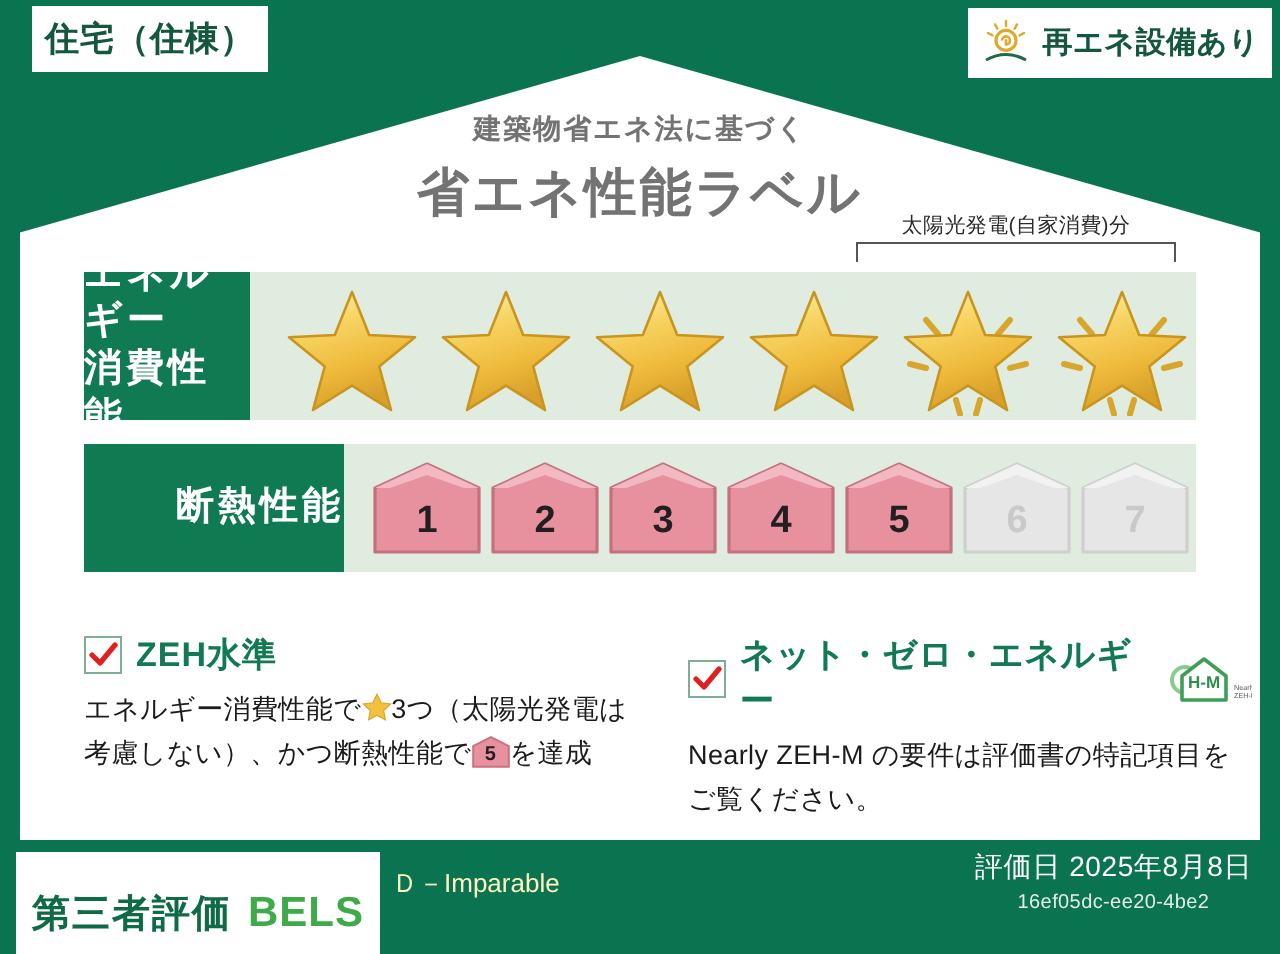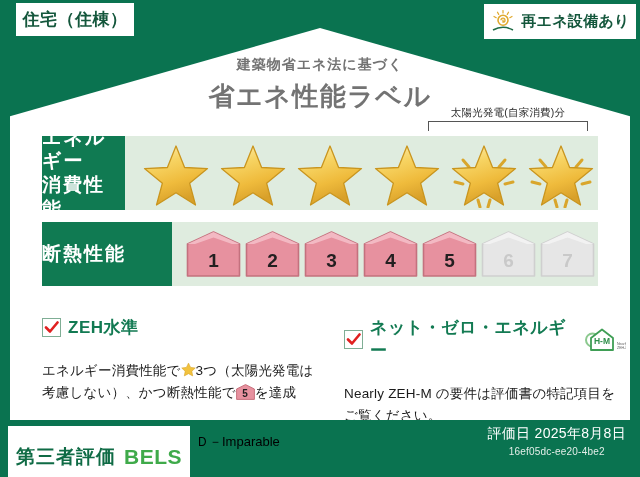--- a/index.html
+++ b/index.html
@@ -49,21 +49,21 @@
 
   
   .perf-row{
     position:absolute;left:20px;right:20px;height:74px;display:flex;
   }
   #row-energy{top:108px;}
   #row-insulation{top:194px;height:64px;}
 
   .row-label{
     background:#107a52;color:#ffffff;font-weight:bold;
-    display:flex;flex-direction:column;align-items:flex-start;justify-content:center;
+    display:flex;flex-direction:column;align-items:flex-end;justify-content:center;
     letter-spacing:2px;line-height:1.25;
   }
   #row-energy .row-label{width:130px;font-size:19px;}
   #row-insulation .row-label{width:130px;font-size:19px;}
 
   .row-body{
     flex:1;background:#dfecdf;position:relative;
     display:flex;align-items:center;
   }
 
@@ -99,21 +99,21 @@
   #note-nze{left:322px;}
   .note-head{display:flex;align-items:center;gap:7px;}
   .chk{
     width:19px;height:19px;flex:0 0 19px;border:1.4px solid #7fae95;
     background:#fff;position:relative;box-sizing:border-box;
   }
   .chk svg{position:absolute;left:1px;top:1px;}
   .note-title{font-size:17px;font-weight:bold;color:#127a52;letter-spacing:.5px;}
   #nze-logo{width:44px;height:30px;margin-left:2px;position:relative;flex:0 0 44px;}
   .note-body{
-    margin-top:21px;font-size:13.5px;color:#1b1b1b;line-height:1.65;
+    margin-top:5px;font-size:13.5px;color:#1b1b1b;line-height:1.65;
     letter-spacing:.2px;
   }
   .inline-star{display:inline-block;width:15px;height:15px;vertical-align:-2px;}
   .inline-grade{
     display:inline-block;width:19px;height:16px;vertical-align:-3px;
     position:relative;
   }
   .inline-grade .gn{
     position:absolute;left:0;right:0;bottom:1px;text-align:center;
     font-size:10px;font-weight:bold;color:#231f20;z-index:2;line-height:1;
@@ -121,21 +121,21 @@
 
   
   #footer{position:absolute;left:0;right:0;bottom:0;height:57px;}
   #bels-chip{
     position:absolute;left:8px;top:6px;height:30px;background:#ffffff;
     display:flex;align-items:center;padding:16px 8px;gap:8px;
   }
   #bels-jp{font-size:19px;font-weight:bold;color:#0f6b45;letter-spacing:1px;}
   #bels-en{font-size:21px;font-weight:bold;color:#3faa4a;letter-spacing:.5px;}
   #bels-model{
-    position:absolute;left:196px;top:13px;color:#000000;font-size:13px;
+    position:absolute;left:196px;top:13px;color:#fef9c3;font-size:13px;
   }
   #eval-block{position:absolute;right:14px;top:5px;text-align:center;color:#ffffff;}
   #eval-date{font-size:14px;letter-spacing:.3px;}
   #eval-id{font-size:10px;color:#e3eee8;margin-top:3px;letter-spacing:.2px;}
 </style>
 </head>
 <body>
 
 <div id="label-root">
 

